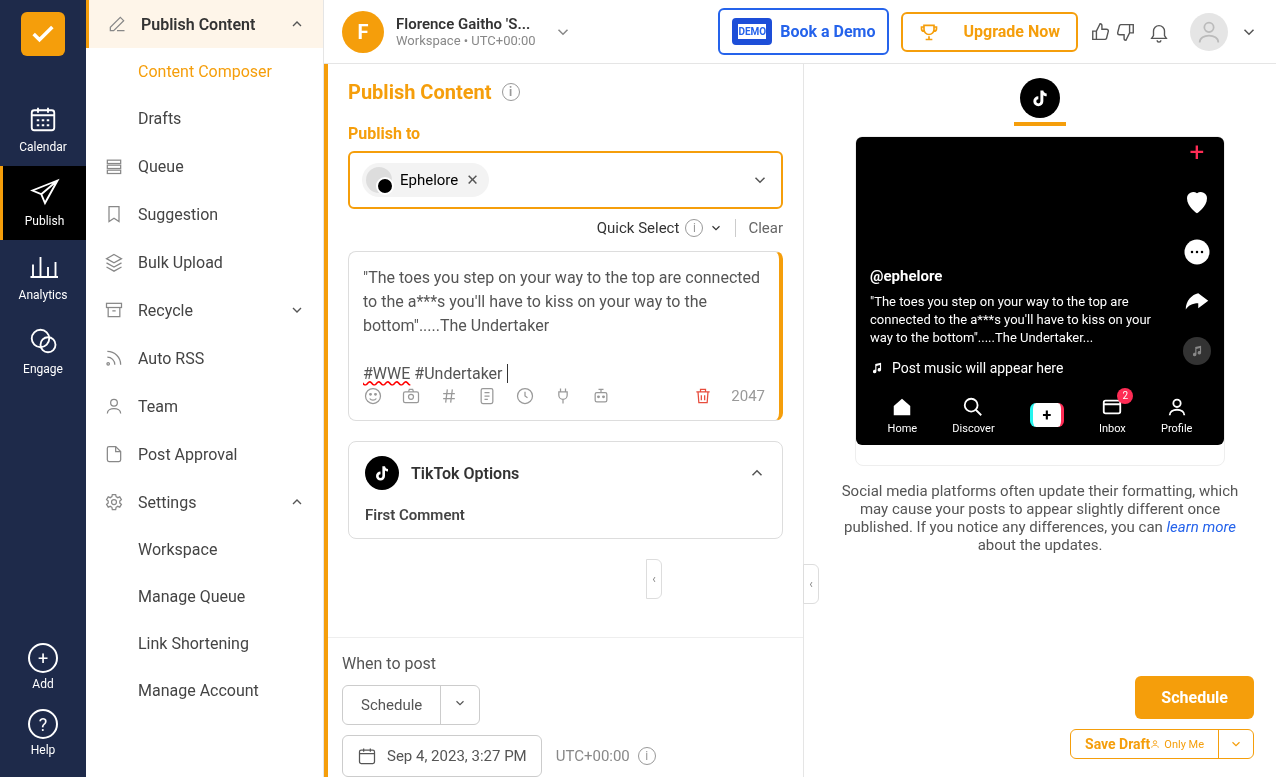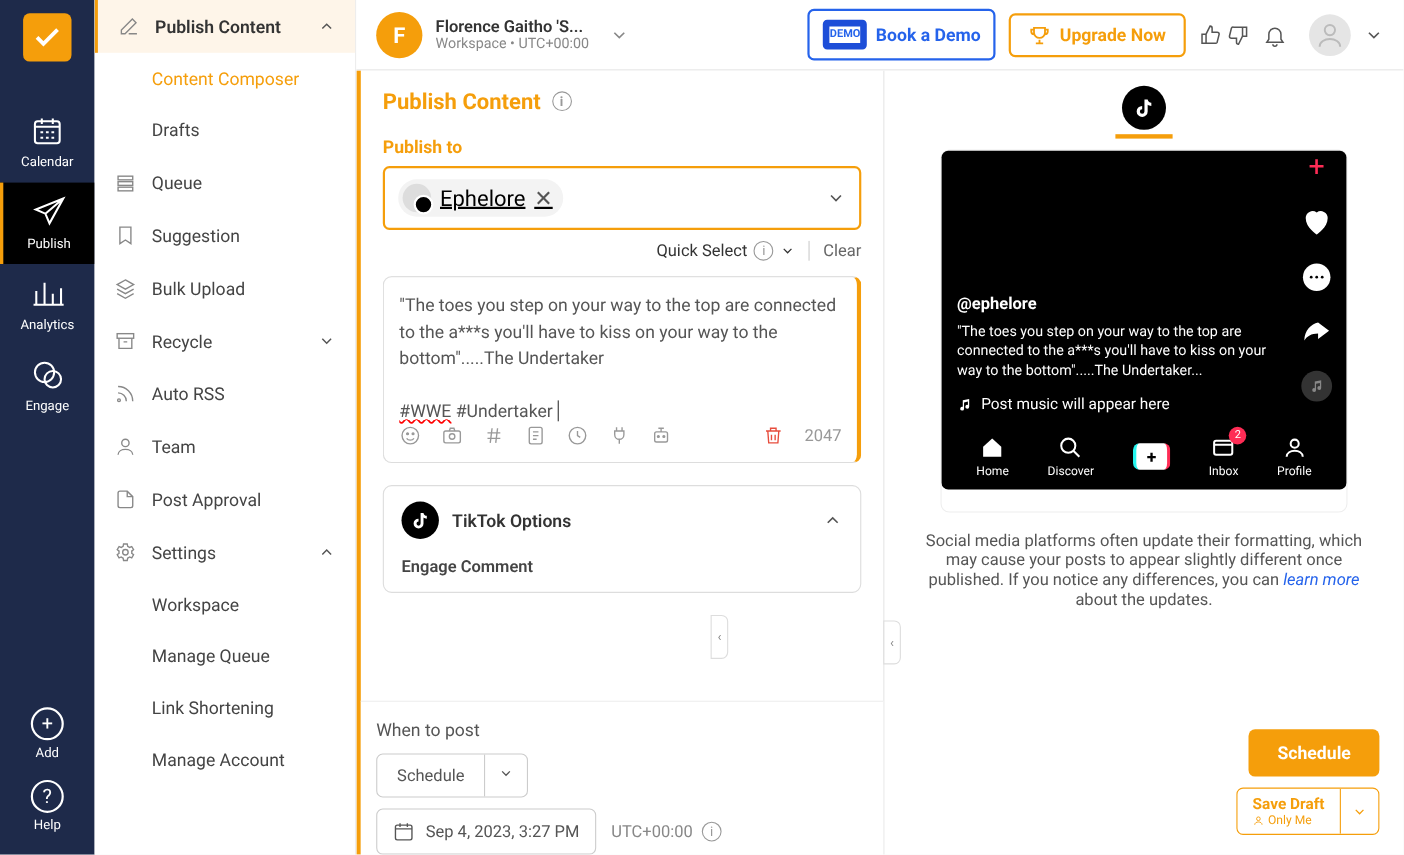--- a/index.html
+++ b/index.html
@@ -31,32 +31,32 @@
 .main { flex: 1; display: flex; flex-direction: column; background: #fff; position: relative;}
 .topbar { height: 64px; border-bottom: 1px solid #e5e5e5; display: flex; align-items: center; padding: 0 18px; gap: 12px; background:#fff;}
 .avatar-circle { width: 42px; height: 42px; border-radius: 50%; background: #f59e0b; color: #fff; display: flex; align-items: center; justify-content: center; font-weight: 700; font-size: 20px;}
 .ws-info { display:flex; flex-direction:column;}
 .ws-info .name { font-weight:600; color:#333; font-size:15px;}
 .ws-info .sub { color:#888; font-size:13px;}
 .ws-chev { color:#888; margin-left:6px;}
 .tb-spacer{flex:1;}
 .book-btn { border:2px solid #2563eb; color:#2563eb; padding:8px 12px; border-radius:6px; display:flex; align-items:center; gap:8px; font-weight:700; cursor:pointer; font-size:16px;}
 .demo-badge{ border:6px solid #1d4ed8; border-radius:4px; padding:2px 0; font-size:10px; font-weight:700;}
-.upgrade-btn{ border:2px solid #f59e0b; color:#f59e0b; padding:8px 16px; border-radius:6px; display:flex; align-items:center; gap:8px; font-weight:700; cursor:pointer; font-size:16px;}
+.upgrade-btn{ border:2px solid #f59e0b; color:#f59e0b; padding:8px 16px; border-radius:6px; display:flex; align-items:center; gap:24px; font-weight:700; cursor:pointer; font-size:16px;}
 .tb-icon{ width:22px; height:22px; color:#555; cursor:pointer;}
 .tb-avatar{ width:38px; height:38px; border-radius:50%; background:#e5e5e5; display:flex; align-items:center; justify-content:center; margin-left:8px;}
 
 
 .content { flex:1; display:flex; overflow:hidden;}
 .compose-col { width: 480px; border-right: 1px solid #e5e5e5; display:flex; flex-direction:column; border-left:4px solid #f59e0b; position: relative;}
 .compose-scroll { flex: 1; padding: 16px 20px 0 20px; overflow-y: auto; }
 .compose-title { color:#f59e0b; font-size:20px; font-weight:700; display:flex; align-items:center; gap:10px; margin-bottom:20px;}
 .info-icon{ width:18px; height:18px; color:#999; border:1px solid #999; border-radius:50%; display:inline-flex; align-items:center; justify-content:center; font-size:12px;}
 .pub-label{ color:#f59e0b; font-weight:700; margin-bottom:8px; font-size:16px;}
-.account-select{ border:2px solid #f59e0b; border-radius:6px; padding:10px 12px; display:flex; align-items:center; gap:8px; font-size:20px; cursor:pointer;text-decoration:underline;}
+.account-select{ border:2px solid #f59e0b; border-radius:6px; padding:10px 12px; display:flex; align-items:center; gap:8px; font-size:15px; cursor:pointer;}
 .account-chip{ background:#f3f3f3; border-radius:20px; padding:4px 10px 4px 4px; display:flex; align-items:center; gap:8px;}
 .chip-av{ width:26px; height:26px; border-radius:50%; background:#ddd; position:relative;}
 .chip-av::after{content:''; position:absolute; bottom:-2px; right:-2px; width:14px; height:14px; background:#000; border-radius:50%; border:2px solid #fff;}
 .chip-x{ cursor:pointer; color:#555;}
 .as-chev{margin-left:auto; color:#555;}
 .qs-row{display:flex; align-items:center; justify-content:flex-end; gap:12px; margin-top:10px; font-size:15px; color:#333;}
 .qs-row .divider{width:1px; height:18px; background:#ccc;}
 .qs-row .clear{color:#666; cursor:pointer;}
 .qs-left{display:flex; align-items:center; gap:6px; cursor:pointer;}
 
@@ -104,21 +104,21 @@
 .inbox-badge::after{content:'2'; position:absolute; top:-8px; right:-10px; background:#fe2c55; color:#fff; width:16px; height:16px; border-radius:50%; font-size:10px; display:flex; align-items:center; justify-content:center;}
 .disc-circle{width:28px;height:28px;border-radius:50%;background:#333; display:flex;align-items:center;justify-content:center;}
 
 .disclaimer{color:#555; font-size:15px; text-align:center; padding:0 10px; margin-top:16px;}
 .disclaimer a{color:#2563eb; text-decoration:none;font-style:italic;}
 
 
 .actions{position:absolute; bottom:18px; right:22px; display:flex; flex-direction:column; gap:10px; align-items:flex-end;}
 .schedule-btn{background:#f59e0b; color:#fff; padding:12px 26px; border-radius:6px; font-weight:700; font-size:16px; cursor:pointer;}
 .draft-btn{border:1px solid #f59e0b; border-radius:6px; display:flex; color:#f59e0b; overflow:hidden;}
-.draft-btn .db-main{padding:6px 14px; font-size:14px; display:flex; flex-direction:column;}
+.draft-btn .db-main{padding:6px 14px; font-size:14px; display:flex; flex-direction:row;}
 .draft-btn .db-main .sub{font-size:11px; color:#f59e0b; display:flex; align-items:center; gap:4px;}
 .draft-btn .db-chev{border-left:1px solid #f59e0b; padding:0 10px; display:flex; align-items:center;}
 
 .collapse-handle{position:absolute; left:-1px; top:50%; width:16px; height:40px; background:#fff; border:1px solid #ddd; border-radius:0 6px 6px 0; display:flex; align-items:center; justify-content:center; font-size:12px; color:#888; transform:translateY(-50%); z-index:5;}
 .handle-left{position:absolute; left:322px; top:72%; width:16px; height:40px; background:#fff; border:1px solid #ddd; border-radius:0 6px 6px 0; display:flex; align-items:center; justify-content:center; font-size:12px; color:#888; z-index:5;}
 
 svg { display: block; }
 </style>
 </head>
 <body>
@@ -380,21 +380,21 @@
           <div class="tt-logo">
             <svg width="18" height="18" viewBox="0 0 24 24" fill="#fff">
                   <path d="M16 3c.3 2 1.8 3.5 4 3.5V10c-1.5 0-3-.5-4-1.3V16a6 6 0 1 1-6-6v3.5A2.5 2.5 0 1 0 12.5 16V3H16z"></path>
                 </svg>
           </div>
           <span>TikTok Options</span>
           <svg class="chev" width="18" height="18" viewBox="0 0 24 24" fill="none" stroke="currentColor" stroke-width="2">
                 <path d="M6 15l6-6 6 6"></path>
               </svg>
         </div>
-        <div class="fc-label">Engage Comment</div>
+        <div class="fc-label">First Comment</div>
       </div>
       </div>
 
       <div class="when-box">
         <div class="when-label">When to post</div>
         <div class="sched-row">
           <div class="sched-sel">
             <div class="part">Schedule</div>
             <div class="chev-part">
               <svg width="14" height="14" viewBox="0 0 24 24" fill="none" stroke="currentColor" stroke-width="2">

